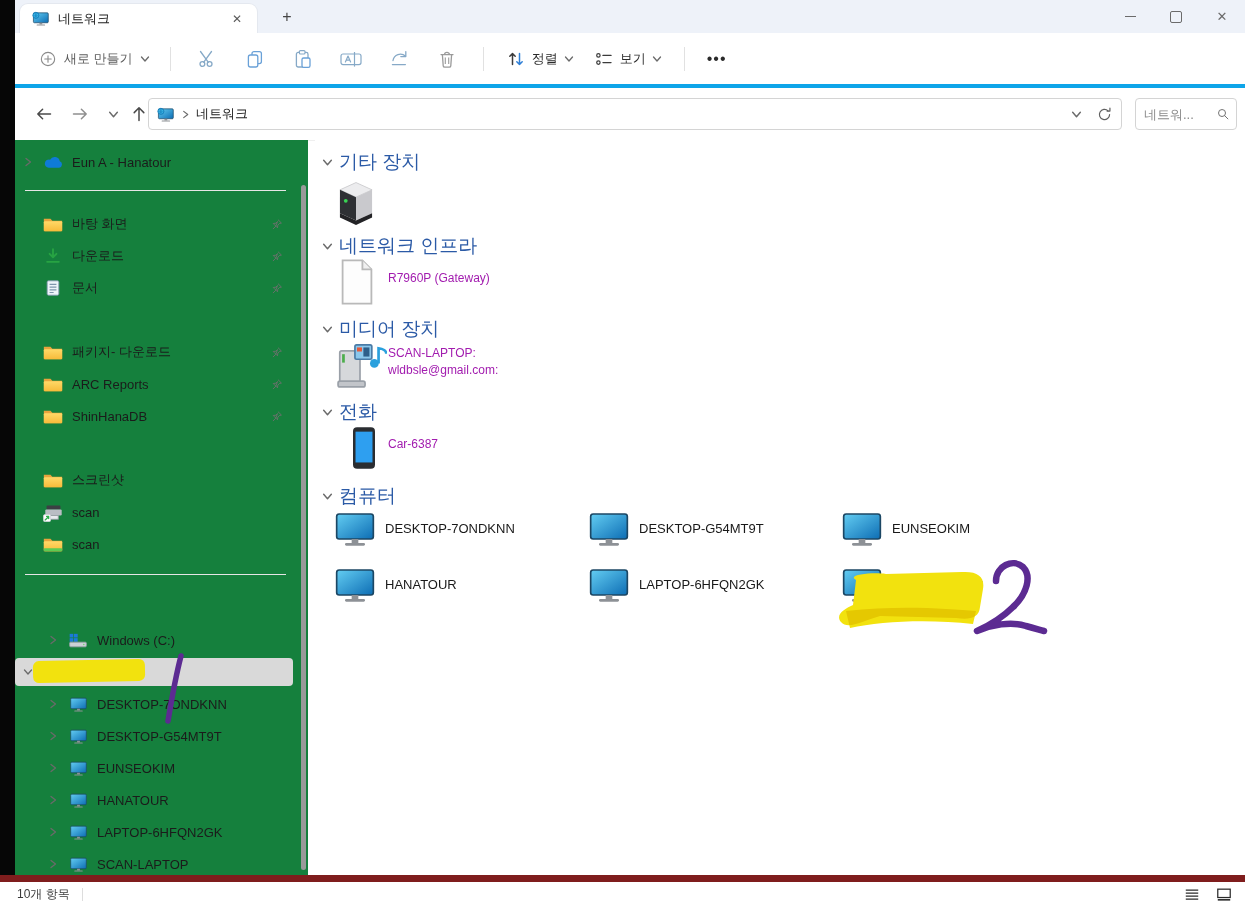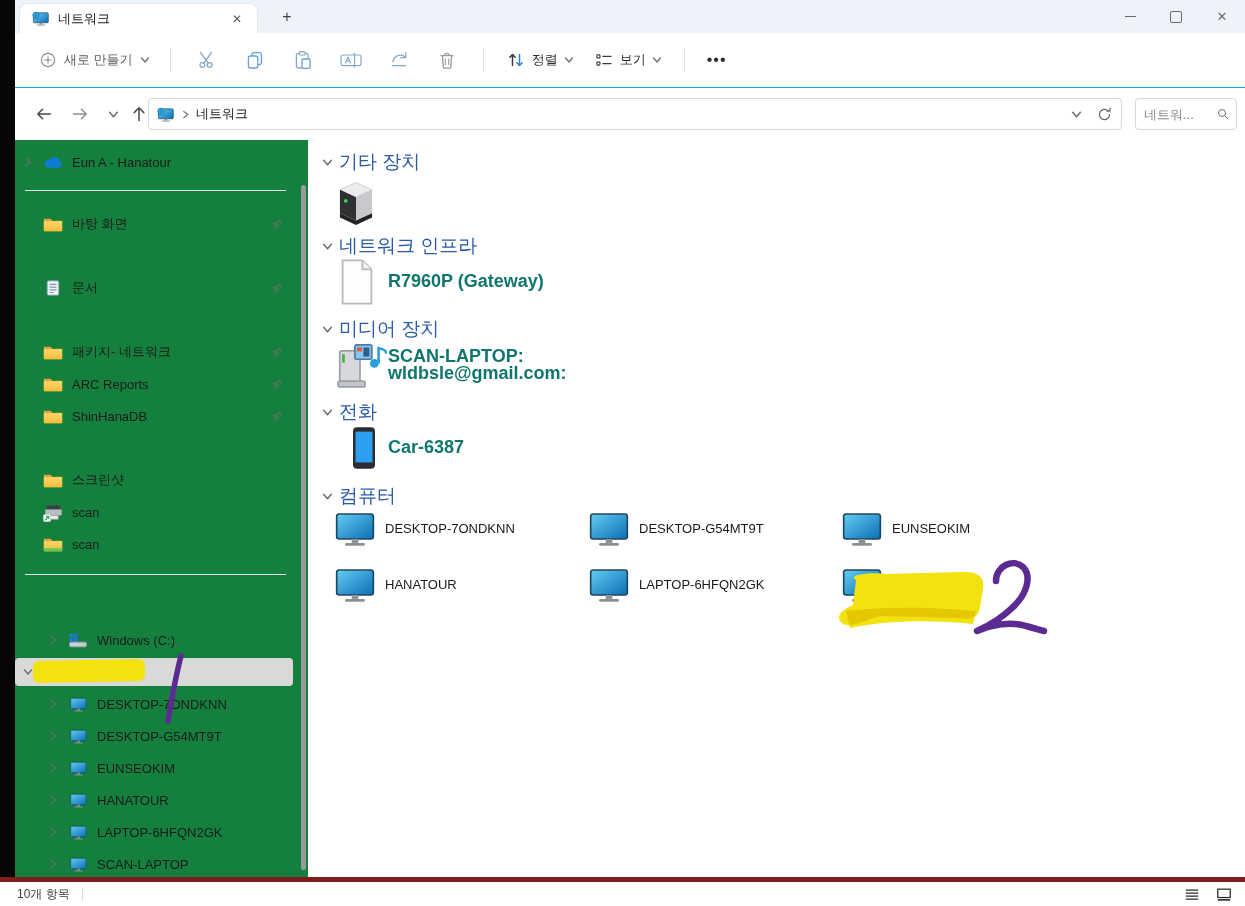--- a/index.html
+++ b/index.html
@@ -23,21 +23,21 @@
   .newtab{position:absolute;left:260px;top:6px;width:24px;height:22px;display:flex;align-items:center;justify-content:center;
        color:#454545;font-size:16px;border-radius:4px;}
   .wbtns{position:absolute;right:0;top:0;height:33px;display:flex;}
   .wbtn{width:46px;height:33px;display:flex;align-items:center;justify-content:center;color:#6b6b6b;}
   .glyph-min{width:11px;height:1px;background:#6b6b6b;display:block;}
   .glyph-max{width:10px;height:10px;border:1px solid #6b6b6b;border-radius:2px;display:block;}
   .glyph-x{font-size:13px;line-height:1;}
 
   
   .toolbar{position:absolute;left:15px;right:0;top:33px;height:55px;background:#ffffff;
-      border-bottom:1px solid #0ea5e9;display:flex;align-items:center;padding-left:16px;box-sizing:border-box;z-index:6;}
+      border-bottom:4px solid #0ea5e9;display:flex;align-items:center;padding-left:16px;box-sizing:border-box;z-index:6;}
   .tbnew{display:flex;align-items:center;gap:7px;padding:6px 8px;border-radius:4px;}
   .tbnew .nlabel{font-size:13px;color:#5d5d5d;}
   .tbsep{width:1px;height:24px;background:#e1e1e1;margin:0 12px;}
   .tbico{width:48px;height:38px;display:flex;align-items:center;justify-content:center;border-radius:4px;}
   .tbgroup{display:flex;align-items:center;gap:6px;padding:6px 10px;border-radius:4px;}
   .tbgroup .glabel{font-size:13px;color:#2b2b2b;}
   .tbmore{width:40px;height:38px;display:flex;align-items:center;justify-content:center;color:#2b2b2b;
       font-size:16px;letter-spacing:1px;border-radius:4px;}
 
   
@@ -65,27 +65,27 @@
   .srow.ind{padding-left:29px;}
   .srow.selected{background:#d9d9d9;}
   .ssep{position:absolute;left:10px;right:22px;height:1px;background:#e6e6e6;}
   .scrollthumb{position:absolute;left:301px;top:185px;width:5px;height:685px;background:#9a9a9a;border-radius:3px;z-index:7;}
 
   
   .main{position:absolute;left:315px;top:140px;right:0;bottom:24px;background:#fff;z-index:6;}
   .mhead{position:absolute;left:7px;display:flex;align-items:center;gap:6px;height:20px;}
   .mhead .htxt{font-size:19px;color:#2b5aa6;}
   .iabs{position:absolute;}
-  .ilabel{position:absolute;font-size:18px;color:#0f766e;white-space:nowrap;font-weight:bold;}
+  .ilabel{position:absolute;font-size:12px;color:#a21caf;white-space:nowrap;}
   .ccell{position:absolute;width:242px;height:44px;}
   .ccell .micon{position:absolute;left:0;top:0;}
   .ccell .clabel{position:absolute;left:50px;top:9px;font-size:13px;color:#191919;white-space:nowrap;}
 
   
-  .statusbar{position:absolute;left:0;right:0;bottom:0;height:24px;background:#ffffff;border-top:5px solid #7f1d1d;
+  .statusbar{position:absolute;left:0;right:0;bottom:0;height:24px;background:#ffffff;border-top:7px solid #7f1d1d;
       display:flex;align-items:center;z-index:8;}
   .statusbar .scount{margin-left:17px;font-size:12px;color:#3b3b3b;}
   .statusbar .sdiv{width:1px;height:13px;background:#dddddd;margin-left:12px;}
   .statusbar .sviews{margin-left:auto;margin-right:10px;display:flex;gap:10px;}
   .sviewbtn{width:22px;height:20px;display:flex;align-items:center;justify-content:center;border-radius:3px;}
 
   .overlay{position:absolute;left:0;top:0;z-index:40;pointer-events:none;}
   .hl{mix-blend-mode:multiply;}
 </style>
 </head>
@@ -410,40 +410,52 @@
     <span class="sic">
         <svg width="20" height="17">
           <use href="#sym-folder"></use>
         </svg>
       </span>
     <span class="slabel">바탕 화면</span>
     <svg class="pin" width="13" height="13">
         <use href="#sym-pin"></use>
       </svg>
   </div>
+  <div class="srow" style="top:102px">
+    <span class="chev"></span>
+    <span class="sic">
+        <svg width="18" height="18">
+          <use href="#sym-download"></use>
+        </svg>
+      </span>
+    <span class="slabel">다운로드</span>
+    <svg class="pin" width="13" height="13">
+        <use href="#sym-pin"></use>
+      </svg>
+  </div>
   <div class="srow" style="top:134px">
     <span class="chev"></span>
     <span class="sic">
         <svg width="18" height="18">
           <use href="#sym-doc"></use>
         </svg>
       </span>
     <span class="slabel">문서</span>
     <svg class="pin" width="13" height="13">
         <use href="#sym-pin"></use>
       </svg>
   </div>
   <div class="srow" style="top:198px">
     <span class="chev"></span>
     <span class="sic">
         <svg width="20" height="17">
           <use href="#sym-folder"></use>
         </svg>
       </span>
-    <span class="slabel">패키지- 네트워크</span>
+    <span class="slabel">패키지- 다운로드</span>
     <svg class="pin" width="13" height="13">
         <use href="#sym-pin"></use>
       </svg>
   </div>
   <div class="srow" style="top:262px">
     <span class="chev"></span>
     <span class="sic">
         <svg width="20" height="17">
           <use href="#sym-folder"></use>
         </svg>

